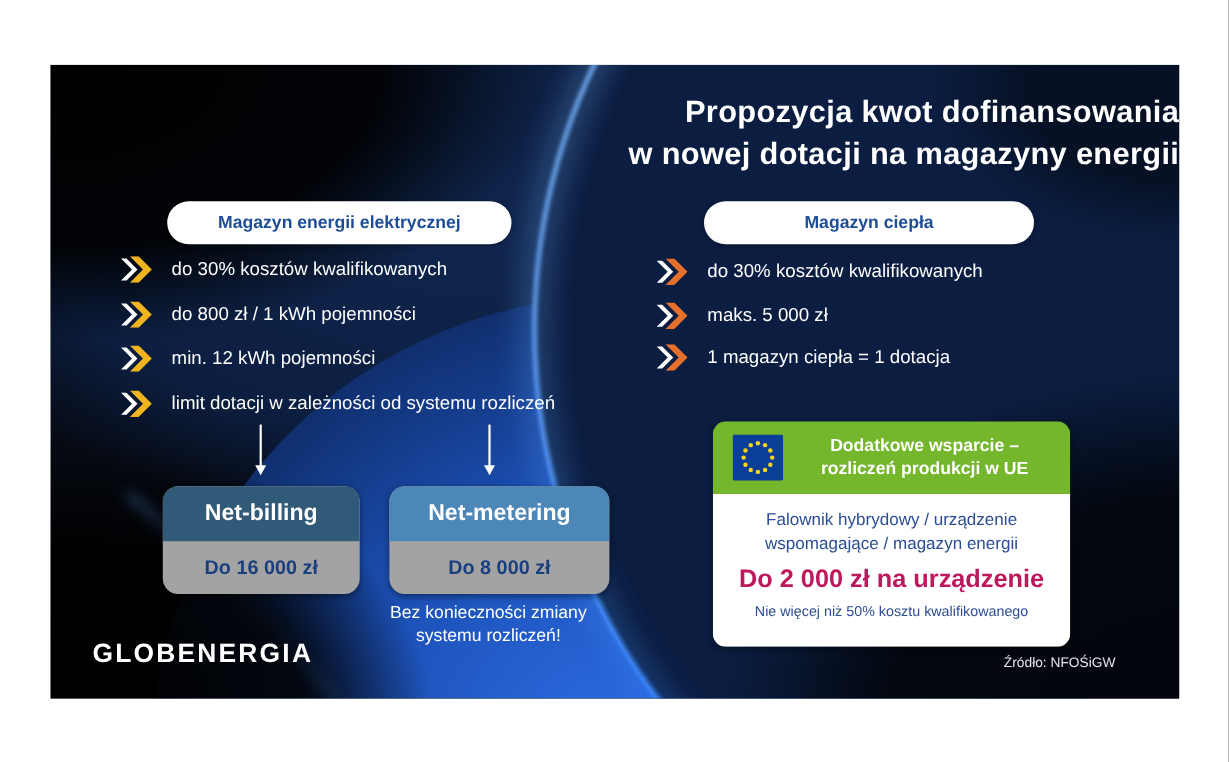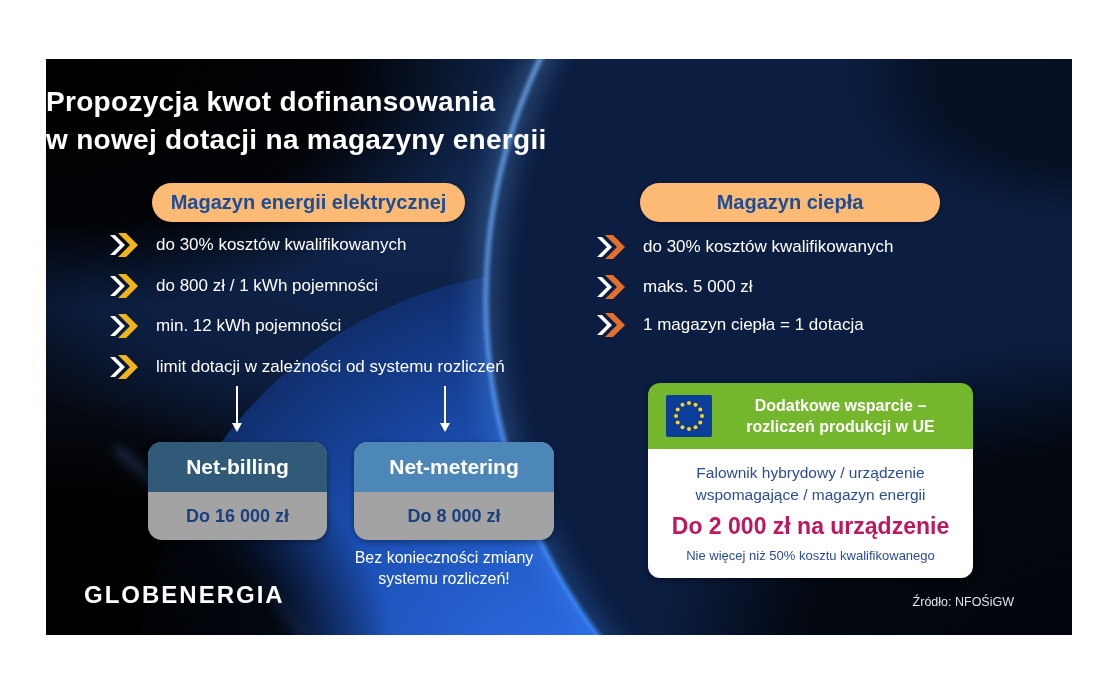--- a/index.html
+++ b/index.html
@@ -7,28 +7,28 @@
     width:1117px;height:693px;background:#ffffff;position:relative;overflow:hidden;
     font-family:"Liberation Sans",sans-serif;
   }
   .card{
     position:absolute;left:46px;top:59px;width:1026px;height:576px;
     overflow:hidden;color:#fff;background:#060a13;
   }
   .bg{position:absolute;inset:0;}
 
   .title{
-    position:absolute;left:0;right:0;top:24px;text-align:left;
+    position:absolute;left:0;right:0;top:24px;text-align:right;
     font-weight:bold;font-size:28px;line-height:38px;letter-spacing:.3px;color:#fff;
   }
 
   .pill{
-    position:absolute;height:39px;background:#fdba74;border-radius:20px;
+    position:absolute;height:39px;background:#ffffff;border-radius:20px;
     display:flex;align-items:center;justify-content:center;
-    font-weight:bold;font-size:20px;color:#1c4d96;
+    font-weight:bold;font-size:16px;color:#1c4d96;
     box-shadow:0 1px 4px rgba(0,0,0,.35);
   }
   .pill.left{left:106px;top:124px;width:313px;}
   .pill.right{left:594px;top:124px;width:300px;}
 
   .bullet{
     position:absolute;height:28px;display:flex;align-items:center;gap:16px;
     font-weight:normal;font-size:17px;white-space:nowrap;color:#fff;
   }
   .bullet .chev{flex:0 0 auto;width:30px;height:24px;display:block;}
@@ -60,21 +60,21 @@
   .green-box{
     position:absolute;left:602px;top:324px;width:325px;border-radius:12px;overflow:hidden;
     box-shadow:0 2px 6px rgba(0,0,0,.4);
   }
   .green-hdr{
     background:#74b62c;height:66px;box-sizing:border-box;
     display:flex;align-items:center;gap:12px;padding:0 16px 0 18px;
   }
   .eu-flag{flex:0 0 auto;width:46px;height:42px;border-radius:2px;display:block;}
   .green-hdr-text{flex:1;text-align:center;font-weight:bold;font-size:16px;line-height:21px;color:#fff;}
-  .green-body{background:#fff;text-align:center;padding:13px 8px 15px;}
+  .green-body{background:#fff;text-align:center;padding:13px 8px 25px;}
   .green-body .desc{font-size:15.5px;line-height:22px;color:#2b4d94;}
   .green-body .amount{margin-top:7px;font-size:23px;font-weight:bold;color:#be185d;}
   .green-body .fine{margin-top:8px;font-size:13px;color:#2b4d94;}
 
   .logo{
     position:absolute;left:38px;top:522px;font-size:24px;font-weight:bold;
     letter-spacing:2px;color:#fff;
   }
   .source{position:absolute;right:58px;top:536px;font-size:12.5px;color:#dfe6f2;}
 </style>

